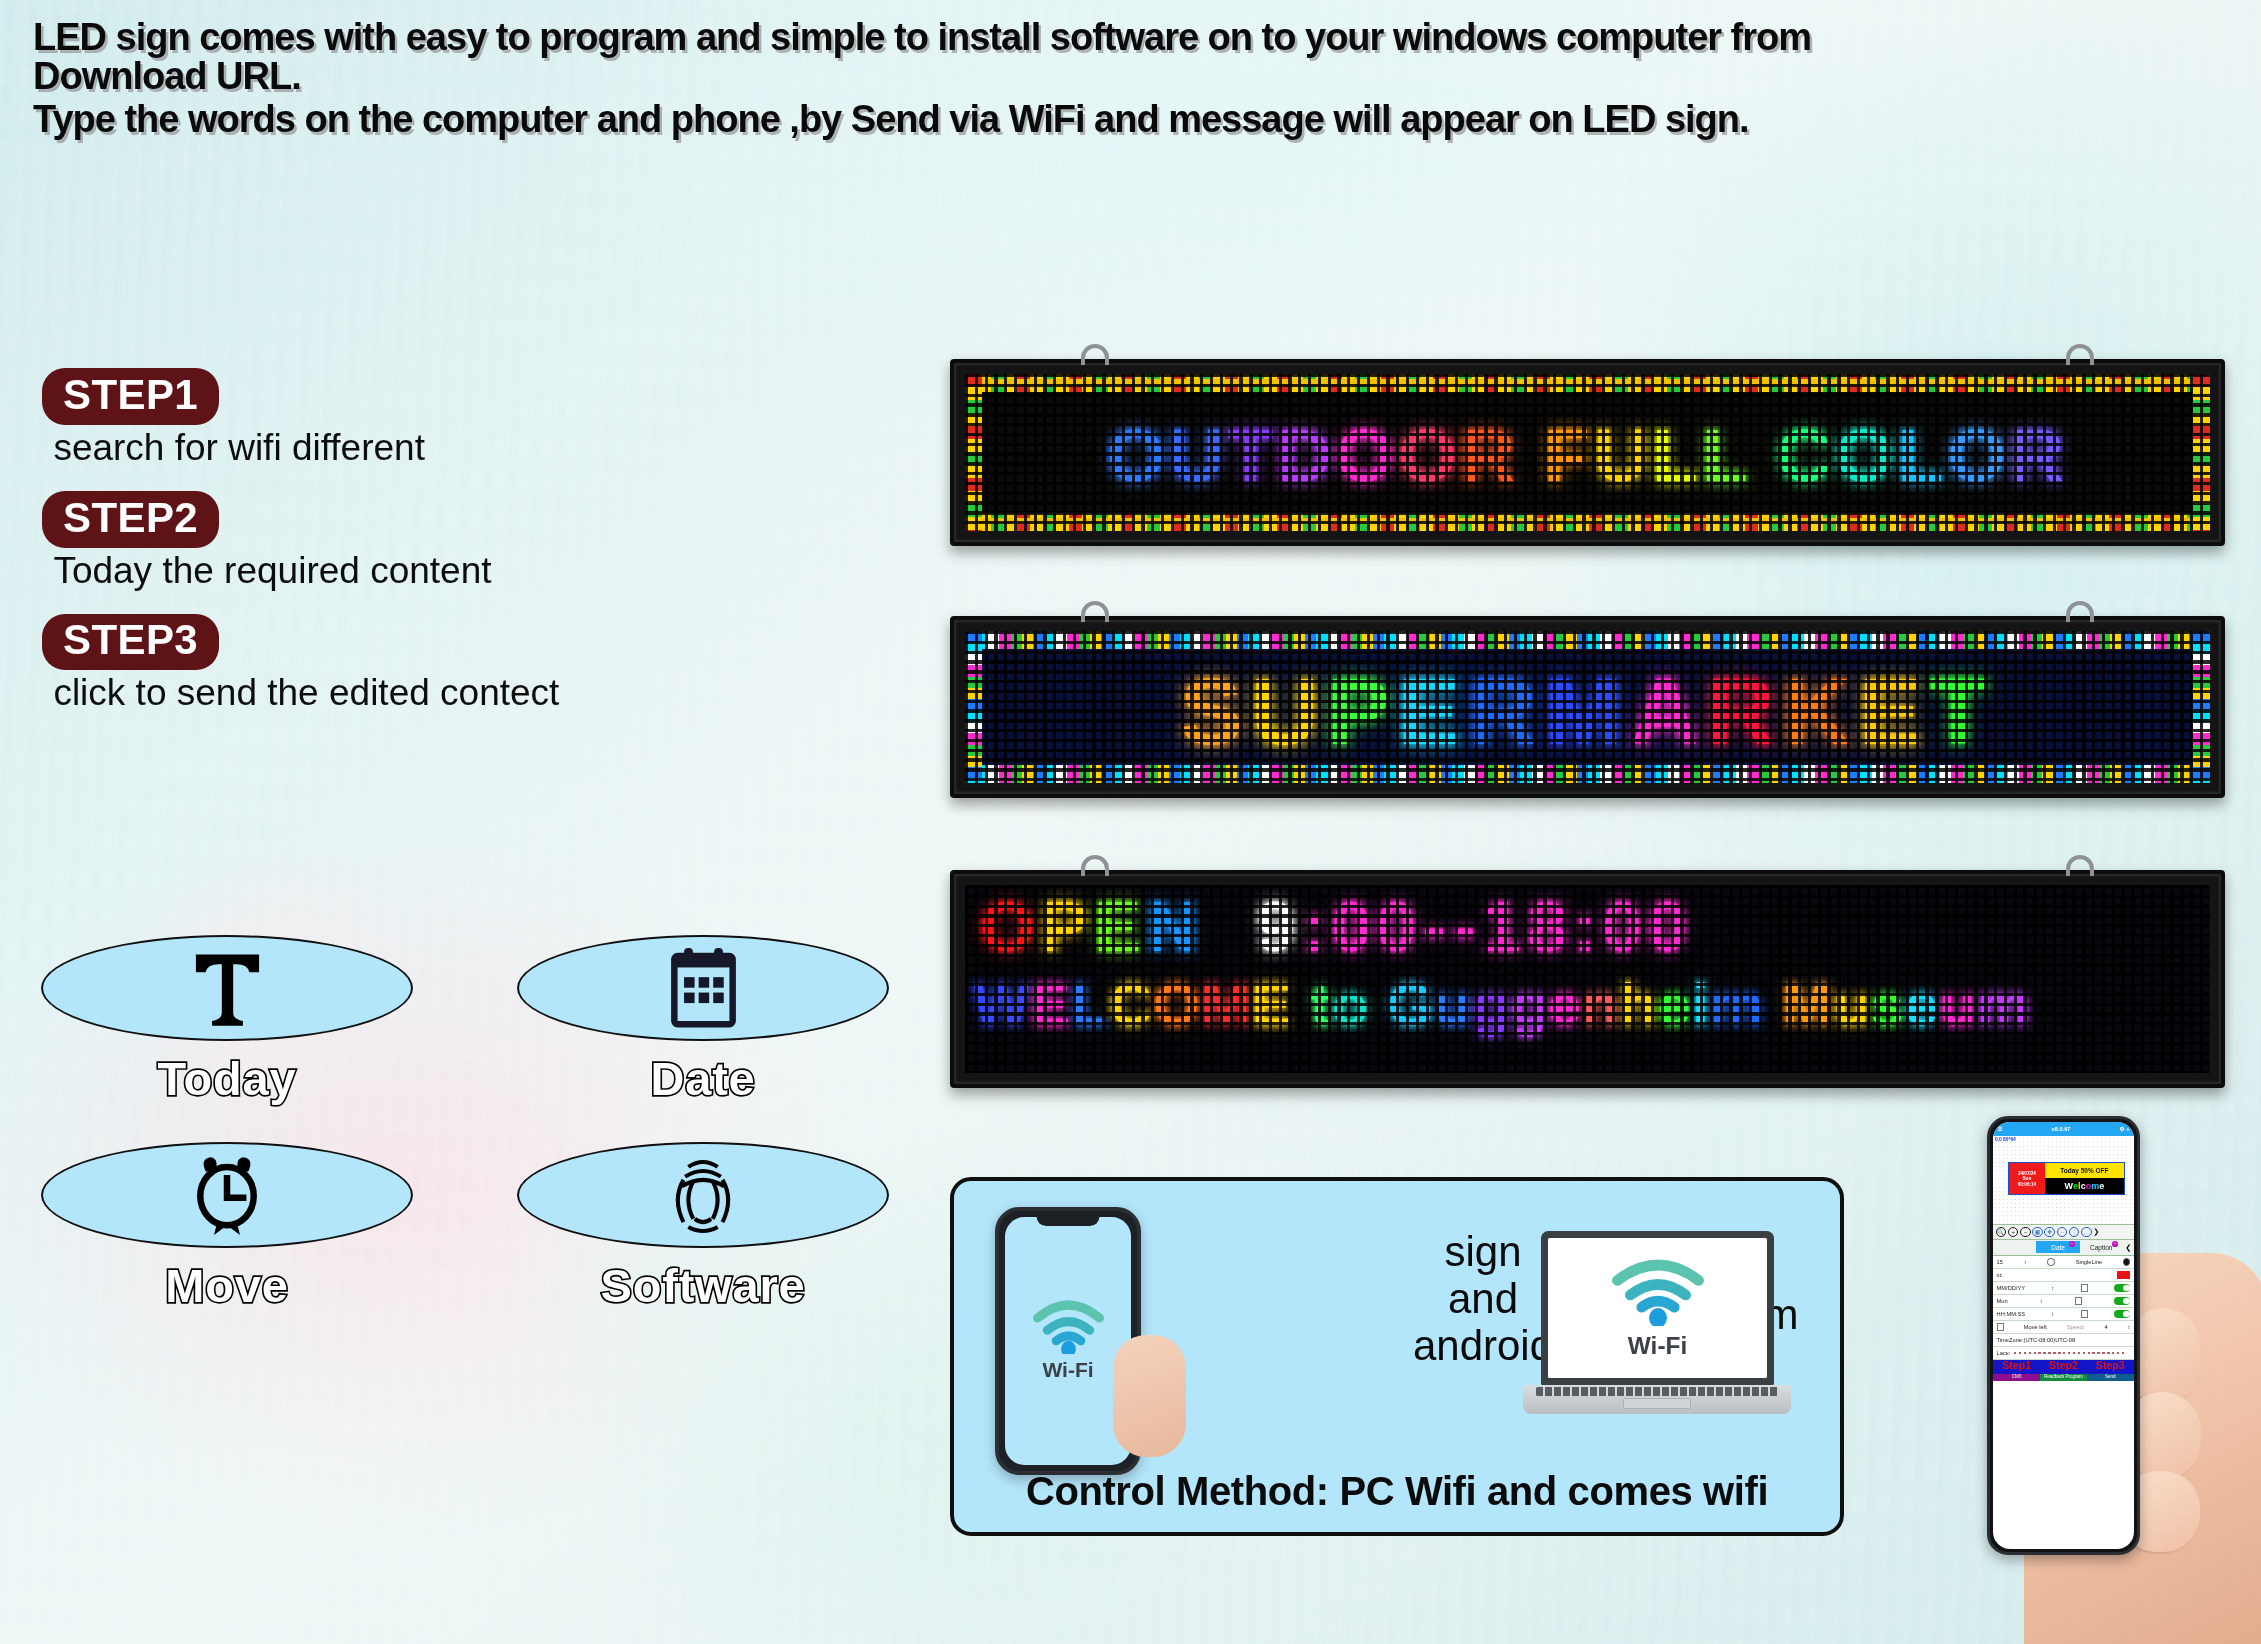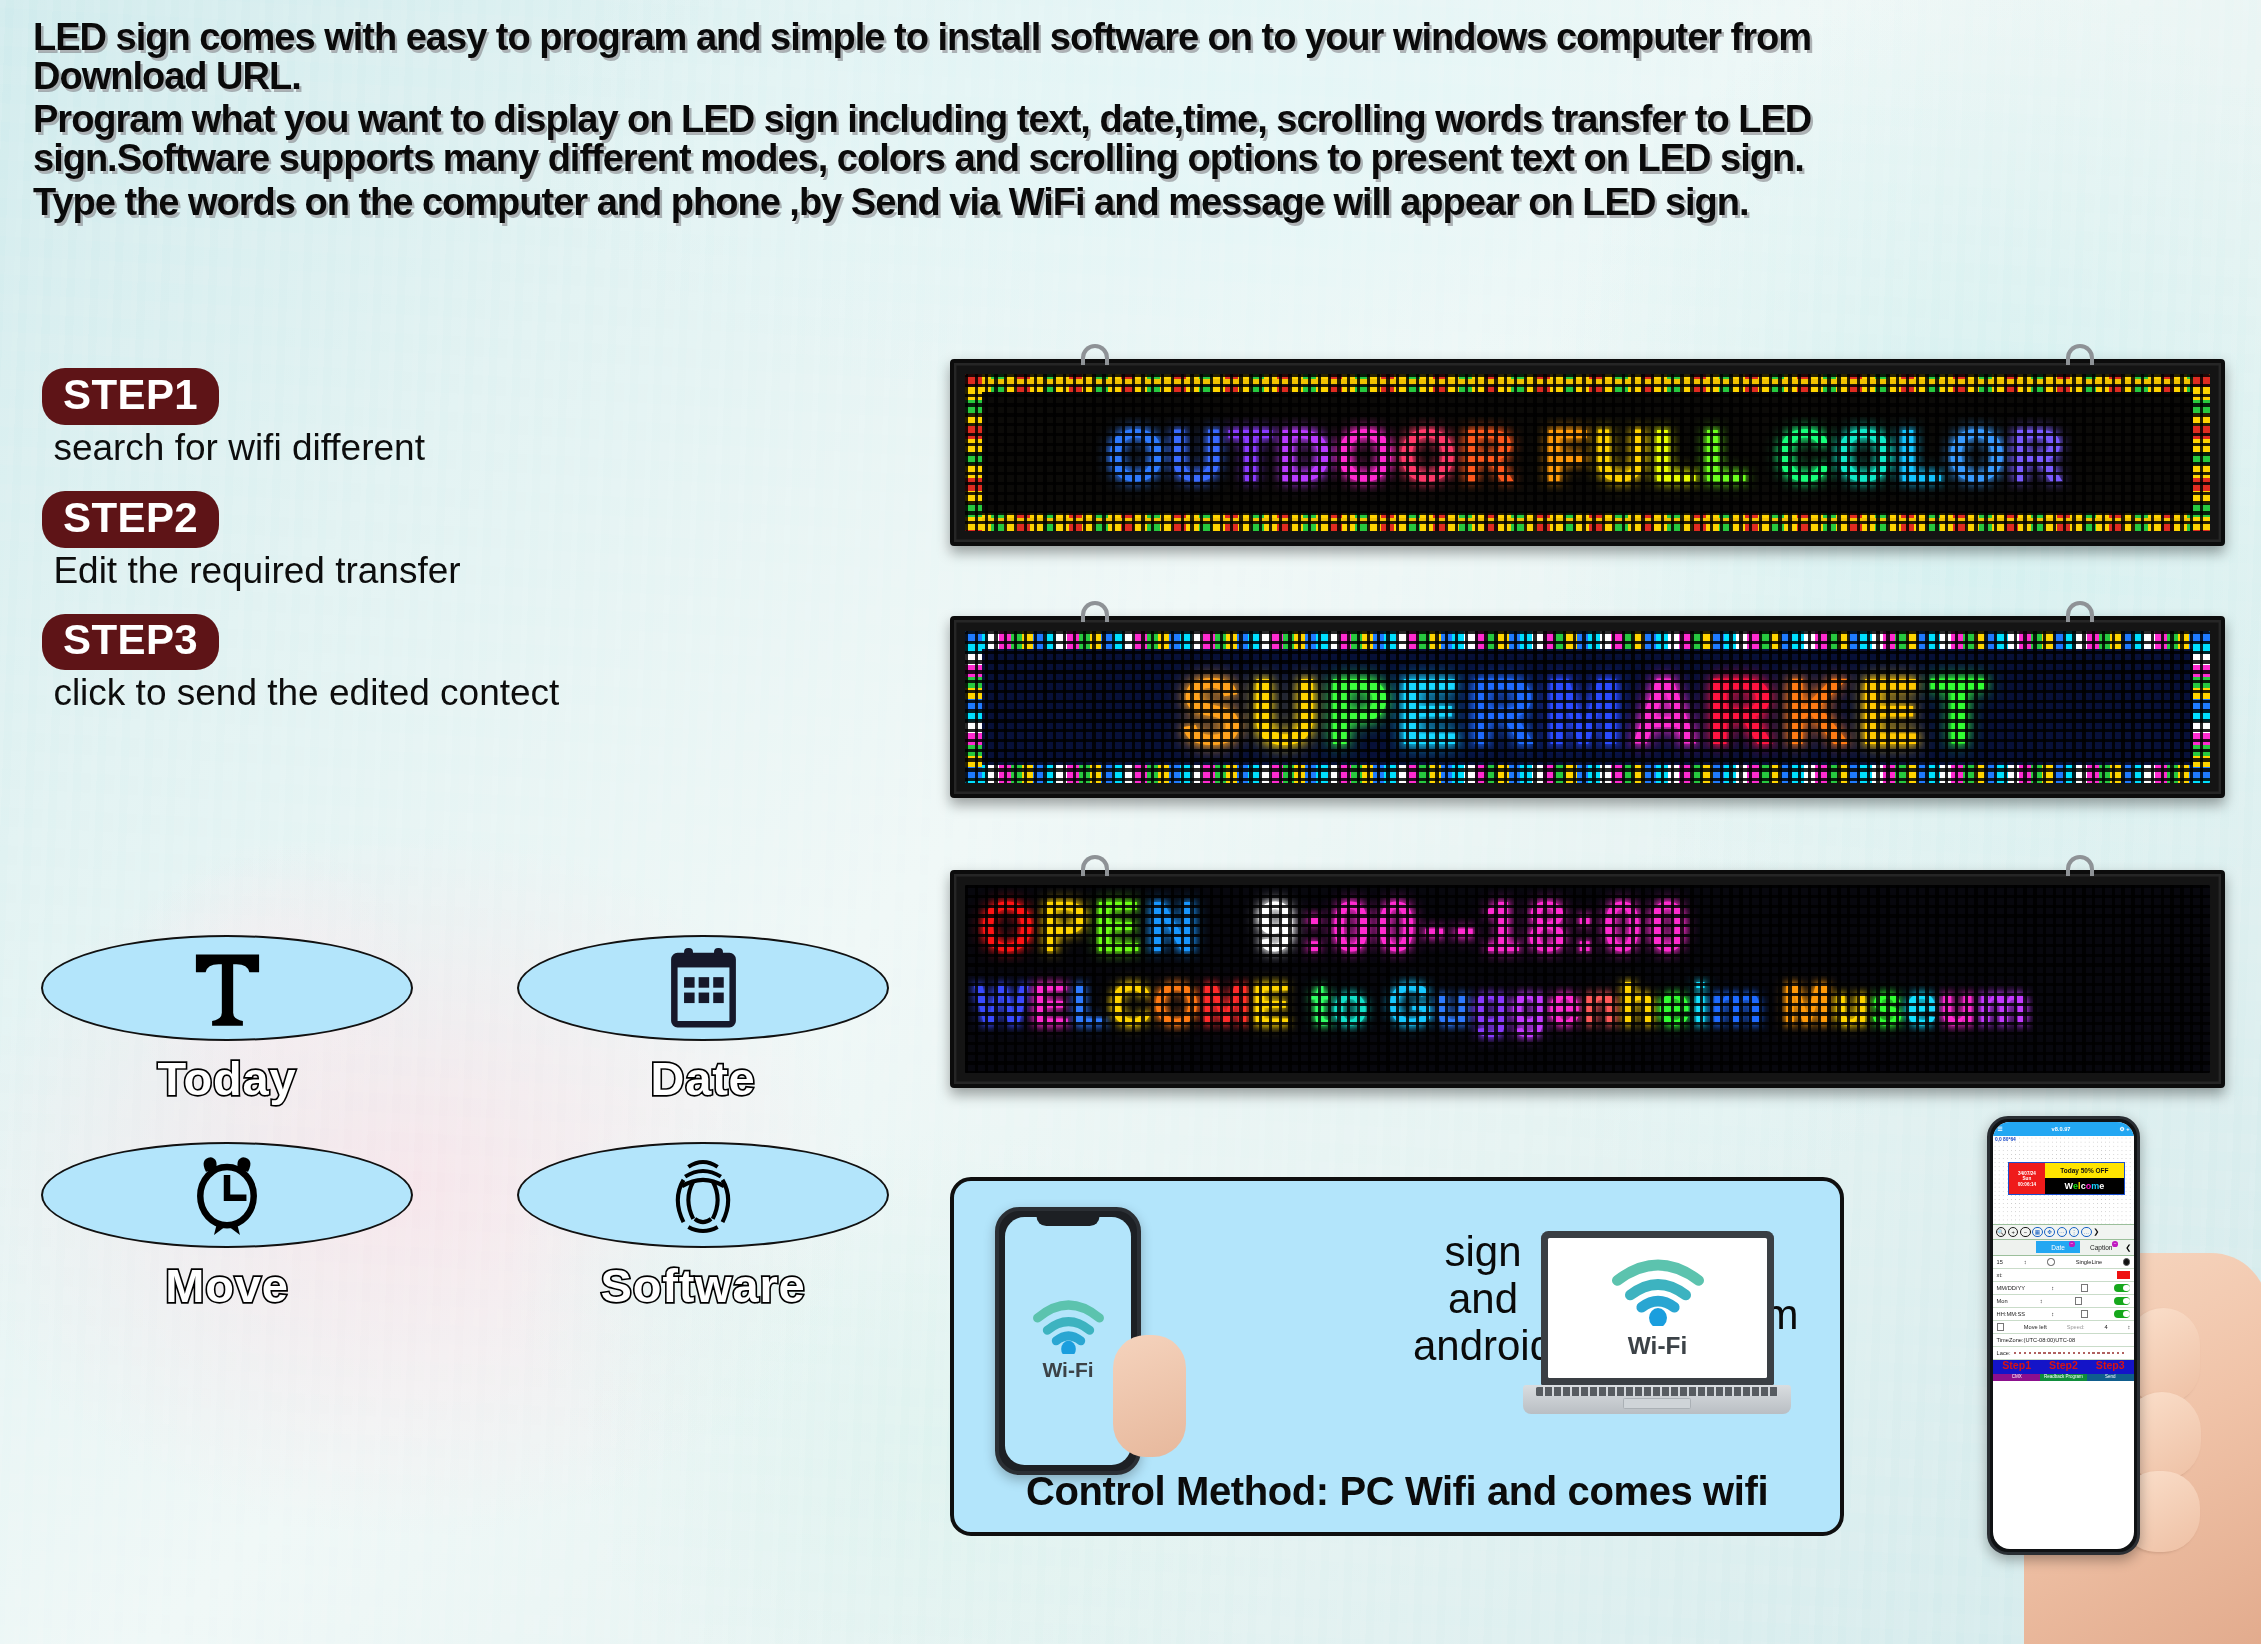--- a/index.html
+++ b/index.html
@@ -293,32 +293,31 @@
   .wifi.lg{ width:98px; height:72px; }
 </style>
 </head>
 <body>
 
 <div class="bg-tex"></div>
 <div class="bg-tex2"></div>
 
 <div class="hdr">
   <p>LED sign comes with easy to program and simple to install software on to your windows computer from Download URL.</p>
-  <p>Program what you want to display on LED sign including text, date,time, scrolling words transfer to LED sign.Software supports many different modes, colors and scrolling options to present text on LED sign.</p>
   <p class="tight">Type the words on the computer and phone ,by Send via WiFi and message will appear on LED sign.</p>
 </div>
 
 <div class="steps">
   <div>
     <span class="badge">STEP1</span>
     <div class="step-text sp1">search for wifi different</div>
   </div>
   <div class="sp2">
     <span class="badge">STEP2</span>
-    <div class="step-text sp1">Edit the required transfer</div>
+    <div class="step-text sp1">Today the required content</div>
   </div>
   <div class="sp3">
     <span class="badge">STEP3</span>
     <div class="step-text sp1">click to send the edited contect</div>
   </div>
 </div>
 
 <div class="features">
   <div class="frow">
     <div class="fcell">

